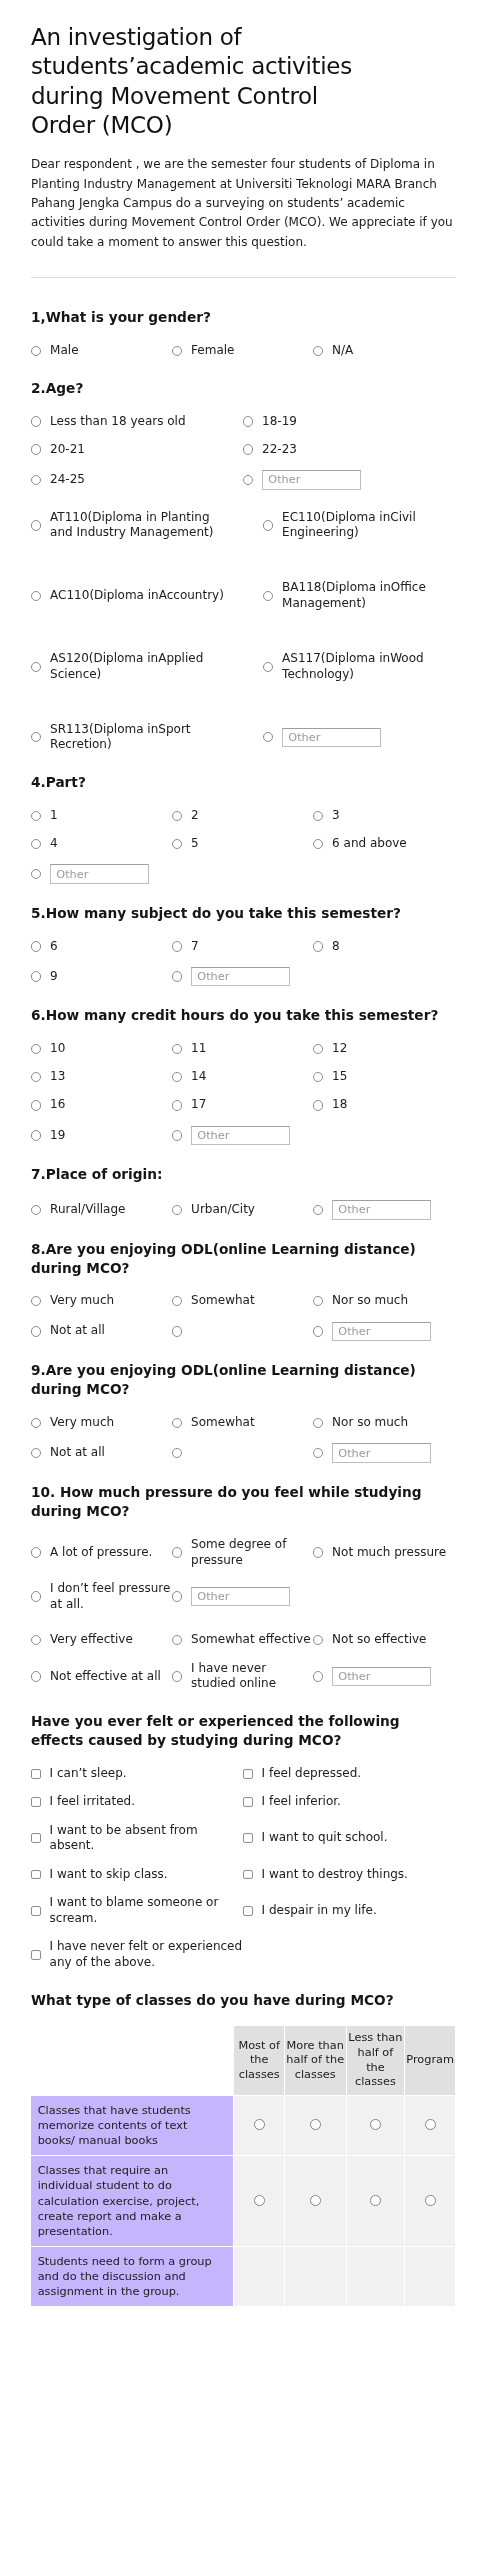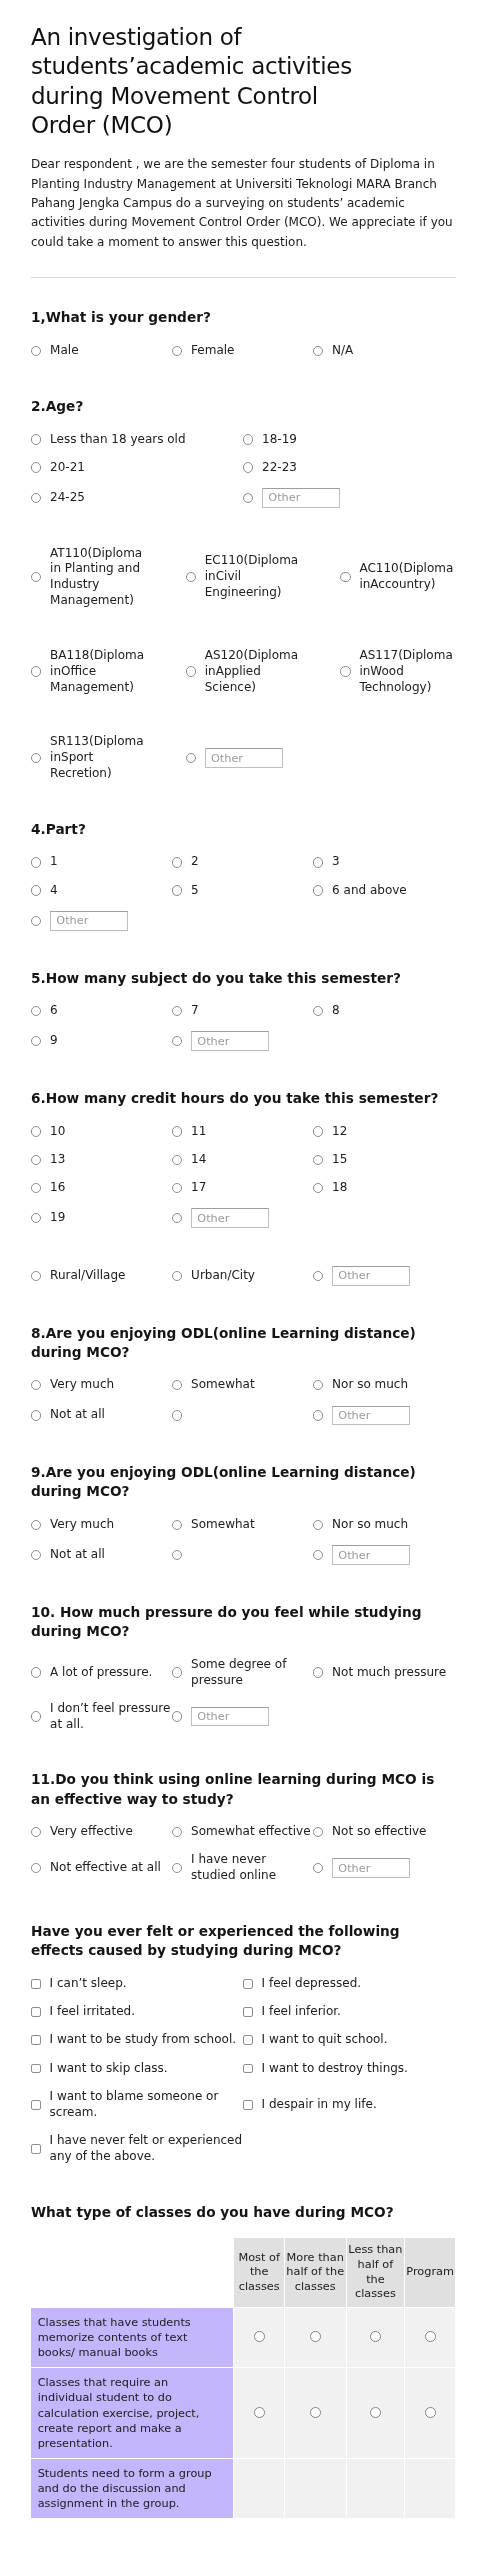--- a/index.html
+++ b/index.html
@@ -10,39 +10,39 @@
   }
   .page{padding:23px 23px 41px 31px;}
   .form-title{
     font-size:23px;font-weight:normal;line-height:1.28;color:#111;
     margin:0 0 14.4px 0;white-space:pre-line;letter-spacing:-0.3px;
   }
   .intro{
     font-size:12px;line-height:1.62;color:#1c1c1c;margin:0 0 25px 0;max-width:427px;
   }
   .divider{border:none;border-top:0.5px solid #dcdcdc;margin:0 0 5.2px 0;}
-  .question{margin-top:38px;}
+  .question{margin-top:20px;}
   .question:first-child{margin-top:30px;}
   .q-title{font-size:13.7px;font-weight:bold;color:#151515;line-height:1.4;margin:0 0 15.5px 0;max-width:427px;}
   .options{display:grid;row-gap:12.4px;align-items:center;max-width:427px;}
   .cols-3{grid-template-columns:141px 141px 1fr;}
   .cols-2{grid-template-columns:212px 1fr;}
-  .cols-1{grid-template-columns:1fr 1fr 1fr;gap:39px;}
+  .cols-1{grid-template-columns:1fr 1fr;gap:39px;}
   .opt{display:flex;align-items:center;gap:8.8px;font-size:12px;line-height:1.32;color:#202020;min-height:13.4px;}
   .opt-label{display:inline-block;}
   .radio{
     width:10.3px;height:10.3px;min-width:10.3px;box-sizing:border-box;
     border:1px solid #8c8c8c;border-radius:50%;background:#fff;display:inline-block;
   }
   .checkbox{
     width:9.8px;height:9.8px;min-width:9.8px;box-sizing:border-box;
     border:1px solid #8c8c8c;border-radius:2.1px;background:#fff;display:inline-block;
   }
   .other-input{
-    width:78px;height:19.6px;box-sizing:border-box;
+    width:99px;height:19.6px;box-sizing:border-box;
     border:0.5px solid #bdbdbd;border-top-color:#9e9e9e;background:#fff;
     font-family:inherit;font-size:11.3px;color:#444;padding:0 5.2px;
   }
   .other-input::placeholder{color:#9a9a9a;opacity:1;}
   .grid-table{
     border-collapse:separate;border-spacing:1.5px 1px;margin-left:-1.5px;
     table-layout:fixed;
   }
   .grid-table th,.grid-table td{font-weight:normal;}
   .col-h{
@@ -251,20 +251,21 @@
             <span class="radio"></span>
             <span class="opt-label">19</span>
           </div>
           <div class="opt">
             <span class="radio"></span>
             <input type="text" class="other-input" placeholder="Other" style="">
           </div>
         </div>
       </section>
       <section class="question">
+        <h2 class="q-title">7.Place of origin:</h2>
         <div class="options cols-3">
           <div class="opt">
             <span class="radio"></span>
             <span class="opt-label">Rural/Village</span>
           </div>
           <div class="opt">
             <span class="radio"></span>
             <span class="opt-label">Urban/City</span>
           </div>
           <div class="opt">
@@ -348,21 +349,20 @@
             <span class="radio"></span>
             <span class="opt-label">I don’t feel pressure at all.</span>
           </div>
           <div class="opt">
             <span class="radio"></span>
             <input type="text" class="other-input" placeholder="Other" style="">
           </div>
         </div>
       </section>
       <section class="question">
-        <h2 class="q-title">11.Do you think using online learning during MCO is an effective way to study?</h2>
         <div class="options cols-3">
           <div class="opt">
             <span class="radio"></span>
             <span class="opt-label">Very effective</span>
           </div>
           <div class="opt">
             <span class="radio"></span>
             <span class="opt-label">Somewhat effective</span>
           </div>
           <div class="opt">
@@ -397,21 +397,21 @@
           <div class="opt">
             <span class="checkbox"></span>
             <span class="opt-label">I feel irritated.</span>
           </div>
           <div class="opt">
             <span class="checkbox"></span>
             <span class="opt-label">I feel inferior.</span>
           </div>
           <div class="opt">
             <span class="checkbox"></span>
-            <span class="opt-label">I want to be study from school.</span>
+            <span class="opt-label">I want to be absent from absent.</span>
           </div>
           <div class="opt">
             <span class="checkbox"></span>
             <span class="opt-label">I want to quit school.</span>
           </div>
           <div class="opt">
             <span class="checkbox"></span>
             <span class="opt-label">I want to skip class.</span>
           </div>
           <div class="opt">

